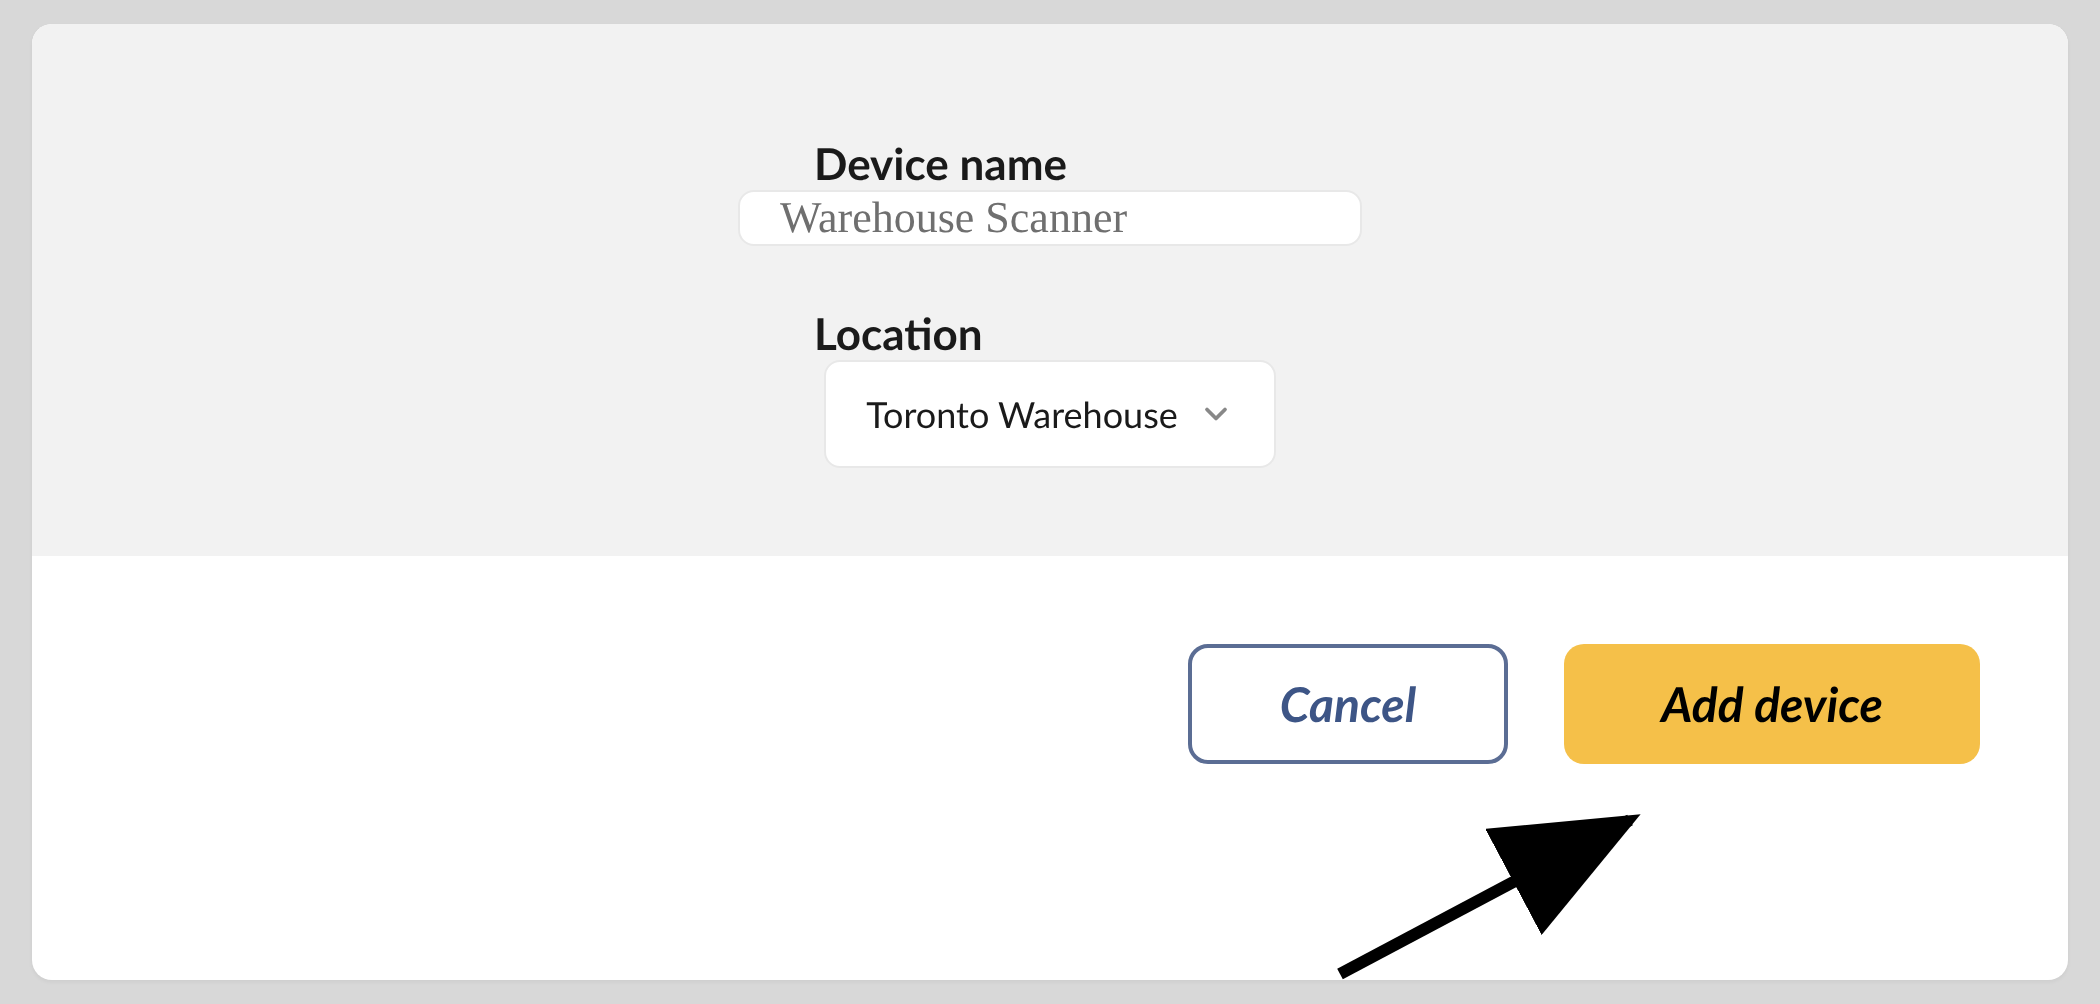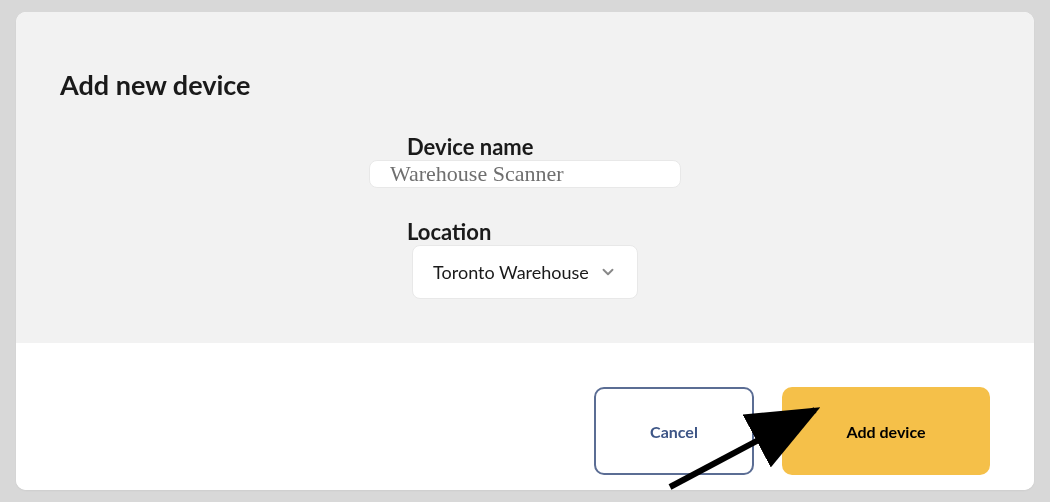--- a/index.html
+++ b/index.html
@@ -99,31 +99,32 @@
       justify-content: center;
     }
     .footer {
       background: #ffffff;
       padding: 44px 44px 44px 44px;
       display: flex;
       justify-content: flex-end;
       gap: 28px;
     }
     .btn {
-      height: 88px;
+      height: 60px;
       padding: 0 40px;
       border-radius: 10px;
-      font-size: 16px;
+      font-size: 24px;
       font-weight: 700;
       cursor: pointer;
       font-family: inherit;
       display: inline-flex;
       align-items: center;
       justify-content: center;
       min-width: 160px;
+      font-style: italic;
     }
     .btn-cancel {
       background: #ffffff;
       border: 2px solid #5b6d94;
       color: #3d5586;
     }
     .btn-primary {
       background: #f5c049;
       border: none;
       color: #000000;
@@ -134,21 +135,20 @@
       left: 650px;
       top: 392px;
       pointer-events: none;
     }
   </style>
 </head>
 <body>
 
 <div class="modal">
   <div class="upper">
-    <h2 class="modal-title">Add new device</h2>
 
     <div class="form-row">
       <label class="form-label">Device name</label>
       <input type="text" class="form-input" placeholder="Warehouse Scanner" style="">
     </div>
 
     <div class="form-row">
       <label class="form-label">Location</label>
       <div class="select-wrap">
         <button type="button" class="form-select">Toronto Warehouse</button>

